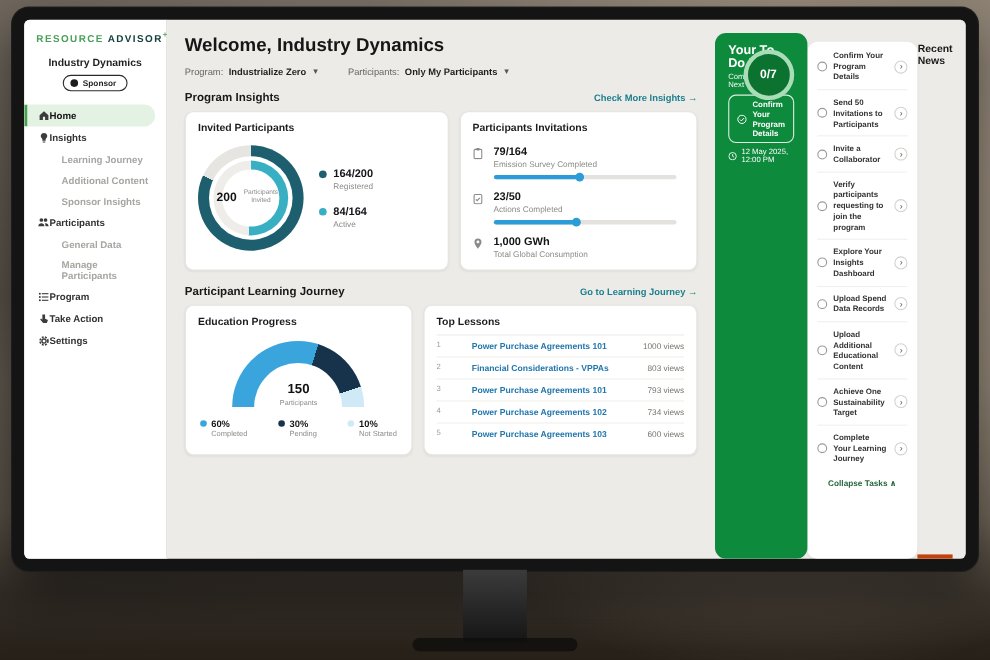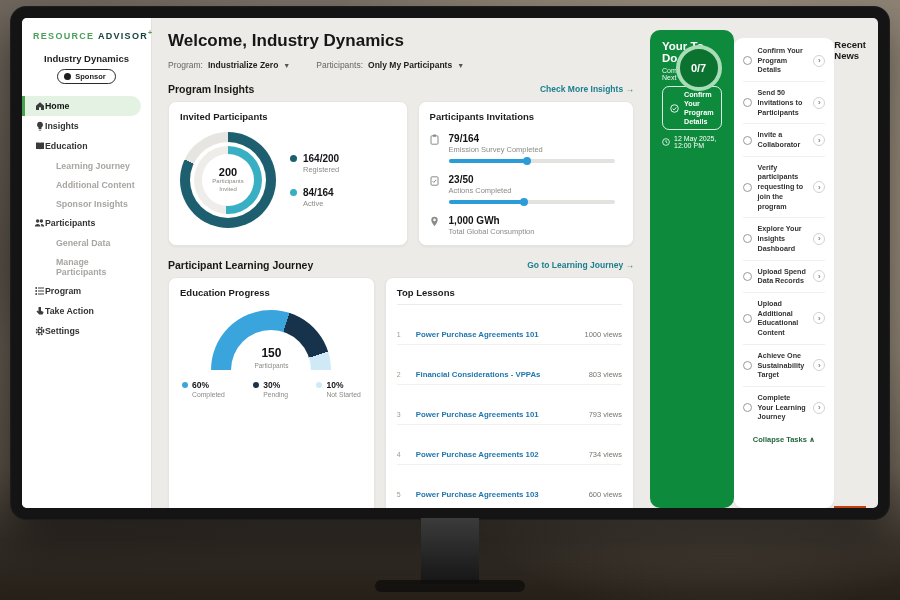--- a/index.html
+++ b/index.html
@@ -62,21 +62,21 @@
   .card-title { font-size:9.5px; font-weight:bold; color:#1c1c1c; }
 
   
   .card-invited { flex:1.12; }
   .invited-body { display:flex; align-items:center; gap:14px; margin-top:10px; }
   .donut { position:relative; width:96px; height:96px; flex:none; }
   .ring-outer { position:absolute; inset:0; border-radius:50%; }
   .ring-outer::after { content:''; position:absolute; inset:10px; border-radius:50%; background:#fff; }
   .ring-inner { position:absolute; inset:14px; border-radius:50%; }
   .ring-inner::after { content:''; position:absolute; inset:8px; border-radius:50%; background:#fff; }
-  .donut-center { position:absolute; inset:0; display:flex; flex-direction:column; align-items:center;
+  .donut-center { position:absolute; inset:0; display:flex; flex-direction:row; align-items:center;
     justify-content:center; text-align:center; }
   .donut-center b { font-size:11px; color:#111; }
   .donut-center span { font-size:6px; color:#8b8b87; width:44px; line-height:1.3; }
   .legend-v { display:flex; flex-direction:column; gap:13px; }
   .leg-item { display:flex; gap:6px; align-items:flex-start; }
   .leg-dot { width:7px; height:7px; border-radius:50%; margin-top:2px; flex:none; }
   .leg-val { font-size:10px; font-weight:bold; color:#15151a; }
   .leg-lab { font-size:7.5px; color:#8b8b87; margin-top:1px; }
 
   
@@ -102,21 +102,21 @@
   .gauge-legend { display:flex; justify-content:space-between; margin-top:10px; padding:0 2px; }
   .gl-item { }
   .gl-top { display:flex; align-items:center; gap:4px; }
   .gl-dot { width:6px; height:6px; border-radius:50%; }
   .gl-val { font-size:8.5px; font-weight:bold; color:#15151a; }
   .gl-lab { font-size:6.8px; color:#8b8b87; margin-left:10px; margin-top:1px; }
 
   
   .card-lessons { flex:1.17; }
   .lessons-title { border-bottom:1px solid #ecebe7; padding-bottom:6px; }
-  .lesson-row { display:flex; align-items:center; gap:10px; padding:5px 0; border-bottom:1px solid #f1f0ec;margin-top:20px; }
+  .lesson-row { display:flex; gap:23px; padding:5px 0; border-bottom:1px solid #f1f0ec; }
   .lesson-row:last-child { border-bottom:none; }
   .lesson-rank { font-size:7px; color:#9a9a96; width:9px; flex:none; }
   .lesson-name { flex:1; font-size:7.8px; font-weight:bold; color:#2176ad; min-width:0;
     white-space:nowrap; overflow:hidden; text-overflow:ellipsis; cursor:pointer; }
   .lesson-views { font-size:7.5px; color:#77756f; flex:none; }
 
   
   .rightpanel { width:232px; flex:none; padding:12px 12px 0 4px; display:flex; flex-direction:row; }
   .todo-green { background:#0e8a3d; border-radius:10px; padding:10px 12px; color:#fff; position:relative; }
   .todo-title { font-size:11.5px; font-weight:bold; }
@@ -130,21 +130,21 @@
     font-size:11px; font-weight:bold; }
   .todo-card { background:#fff; border-radius:9px; margin-top:8px; padding:2px 9px;
     box-shadow:0 1px 2px rgba(0,0,0,.05); }
   .task-row { display:flex; align-items:center; gap:6px; padding:6px 0; border-bottom:1px solid #f0efeb; cursor:pointer; }
   .task-check { width:9px; height:9px; border-radius:50%; border:1px solid #9c9a96; flex:none; }
   .task-label { flex:1; font-size:7.2px; font-weight:bold; color:#333; line-height:1.35; }
   .task-go { width:12px; height:12px; border-radius:50%; border:1px solid #d4d2ce; flex:none;
     display:flex; align-items:center; justify-content:center; font-size:8px; color:#555; }
   .collapse-row { text-align:center; padding:7px 0 6px; font-size:7.5px; font-weight:bold; color:#24663c; cursor:pointer; }
   .recent-news { margin-top:9px; font-size:9.5px; font-weight:bold; color:#191919; padding-bottom:3px;
-    border-bottom:2px solid #c2410c; }
+    border-bottom:4px solid #c2410c; }
 
   svg { display:block; }
 </style>
 </head>
 <body>
 
 <div class="monitor">
   <div class="screen">
 
     <div class="sidebar">
@@ -168,28 +168,20 @@
             </span>
           <span>Home</span>
         </div>
         <div class="nav-item">
           <span class="ic">
               <svg width="10" height="10" viewBox="0 0 10 10">
                 <path d="M5 .8a3 3 0 0 0-1.5 5.6V8h3V6.4A3 3 0 0 0 5 .8zM3.8 8.7h2.4v.8H3.8z" fill="currentColor"></path>
               </svg>
             </span>
           <span>Insights</span>
-        </div>
-        <div class="nav-item">
-          <span class="ic">
-              <svg width="10" height="10" viewBox="0 0 10 10">
-                <path d="M1 1.5h3.2c.5 0 .8.3.8.7v6.3c-.3-.4-.7-.5-1.2-.5H1zM9 1.5H5.8c-.5 0-.8.3-.8.7v6.3c.3-.4.7-.5 1.2-.5H9z" fill="currentColor"></path>
-              </svg>
-            </span>
-          <span>Education</span>
         </div>
         <div class="nav-item sub">
           <span>Learning Journey</span>
         </div>
         <div class="nav-item sub">
           <span>Additional Content</span>
         </div>
         <div class="nav-item sub">
           <span>Sponsor Insights</span>
         </div>

